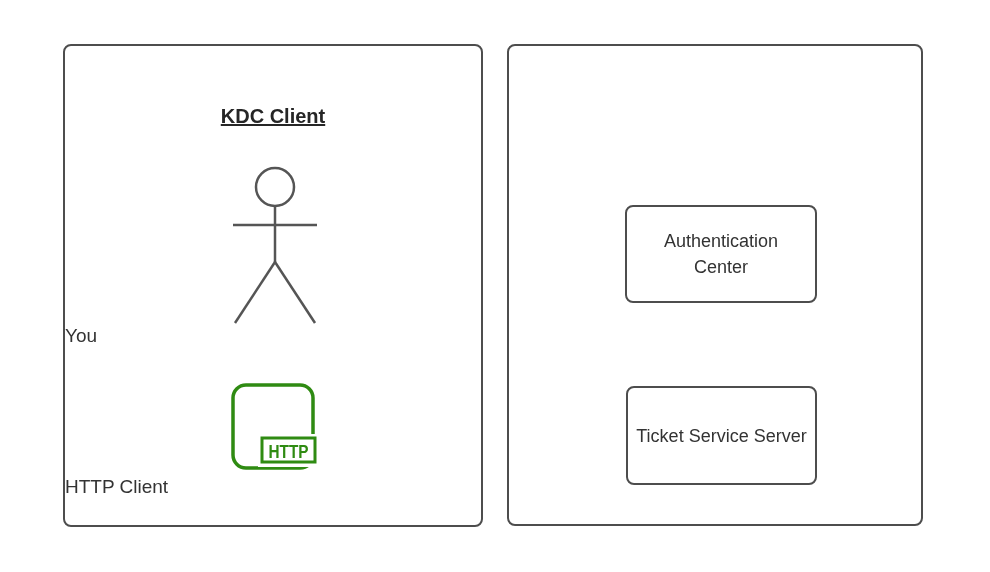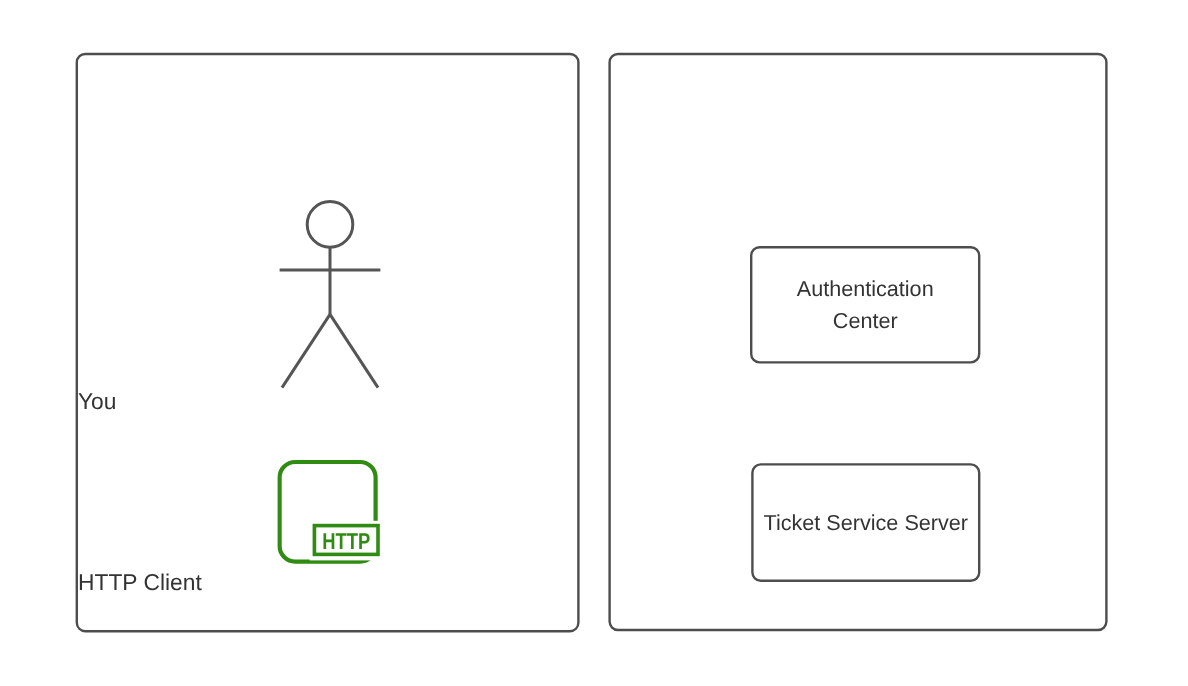--- a/index.html
+++ b/index.html
@@ -70,20 +70,23 @@
     color: #333333;
   }
   .server-node span { display: inline-block; max-width: 172px; }
   #auth-server-node { left: 116px; top: 159px; width: 192px; height: 98px; }
   #tgs-server-node  { left: 117px; top: 340px; width: 191px; height: 99px; }
 </style>
 </head>
 <body>
 
 <div class="panel" id="client-panel">
+  <div class="panel-title">
+    <span>KDC Client</span>
+  </div>
 
   <svg id="actor-icon" width="100" height="167" viewBox="0 0 100 167" fill="none">
     <circle cx="50" cy="27" r="19" fill="none" stroke="#555555" stroke-width="2.5"></circle>
     <line x1="50" y1="46" x2="50" y2="102" stroke="#555555" stroke-width="2.5"></line>
     <line x1="8" y1="65" x2="92" y2="65" stroke="#555555" stroke-width="2.5"></line>
     <line x1="50" y1="102" x2="10" y2="163" stroke="#555555" stroke-width="2.5"></line>
     <line x1="50" y1="102" x2="90" y2="163" stroke="#555555" stroke-width="2.5"></line>
   </svg>
 
   <div class="centered-label" id="actor-label">You</div>

